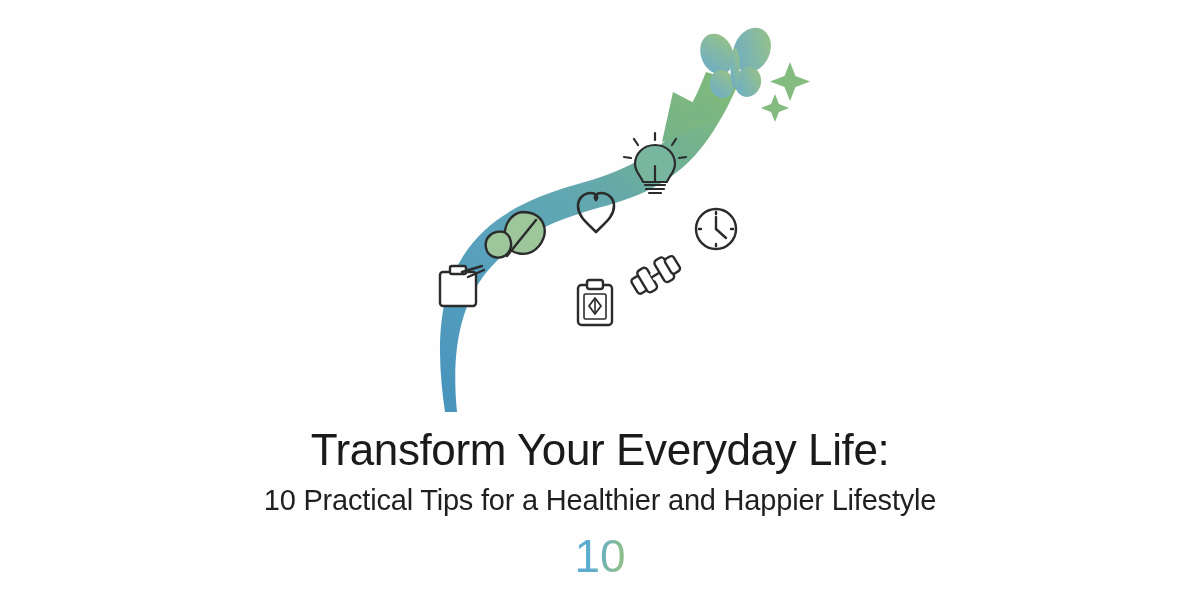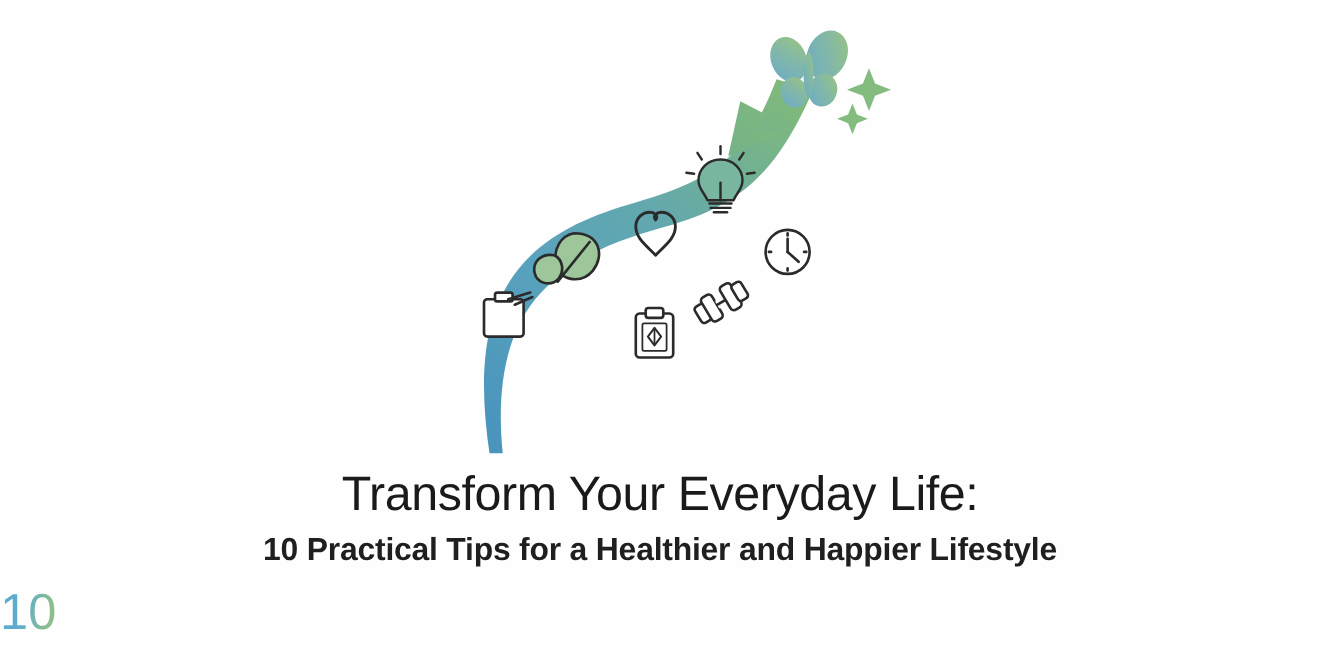--- a/index.html
+++ b/index.html
@@ -46,29 +46,29 @@
     font-size: 44px;
     font-weight: 400;
     letter-spacing: -0.4px;
     color: #1a1a1a;
     line-height: 1.0;
   }
   #subtitle {
     margin: 14px 0 18px 0;
     font-family: "Liberation Sans", sans-serif;
     font-size: 29px;
-    font-weight: 700;
+    font-weight: 400;
     letter-spacing: -0.2px;
     color: #1f1f1f;
     line-height: 1.0;
   }
   #count-badge-wrap {
     margin-top: 8px;
     width: 1200px;
-    text-align: left;
+    text-align: center;
   }
   #count-badge {
     display: inline-block;
     font-family: "Liberation Sans", sans-serif;
     font-size: 46px;
     font-weight: 400;
     line-height: 1.0;
     background-image: linear-gradient(100deg, #5cacd0 0%, #5cacd0 38%, #8cbe8b 85%);
     -webkit-background-clip: text;
     background-clip: text;

